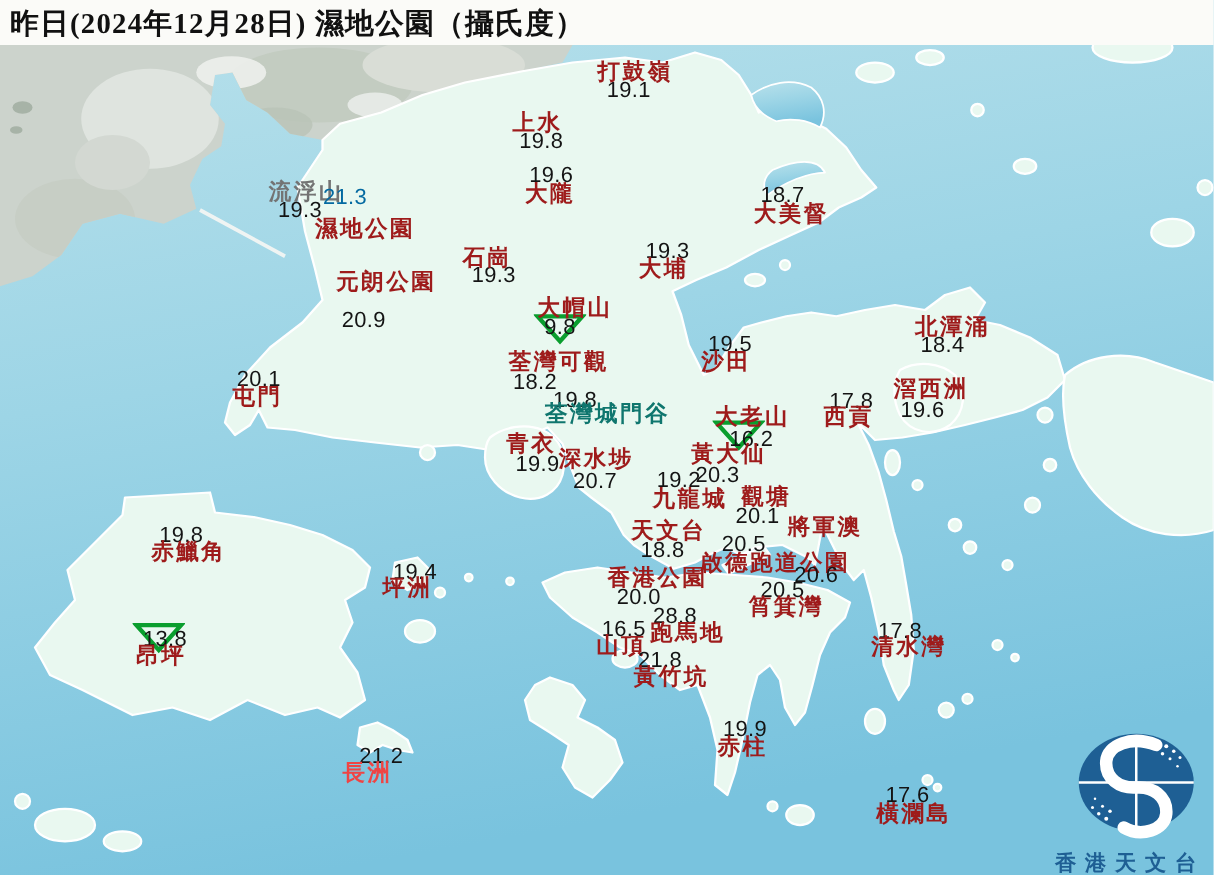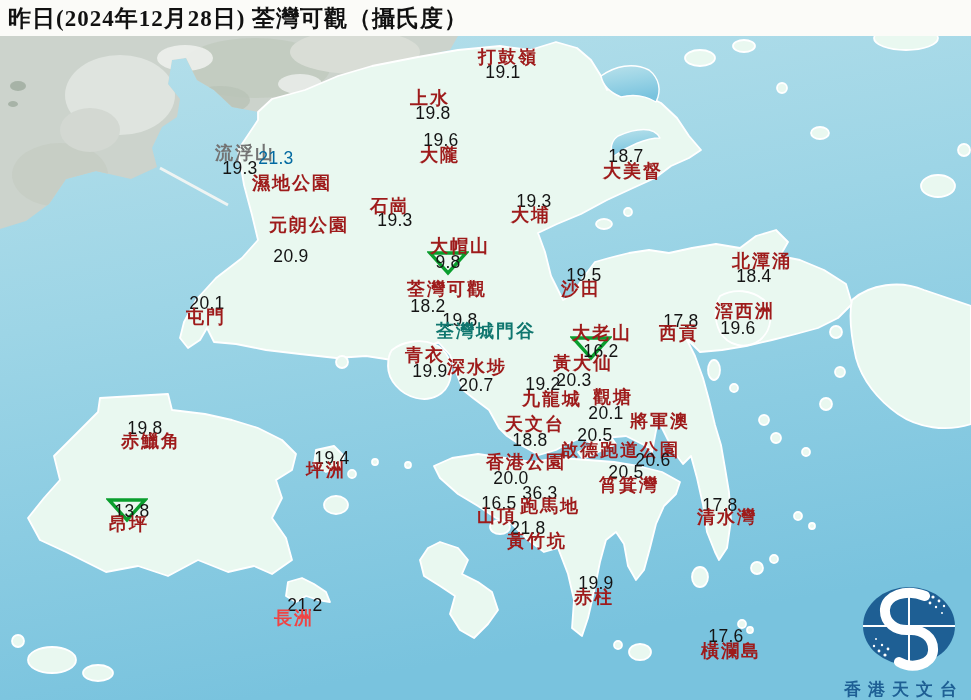--- a/index.html
+++ b/index.html
@@ -112,21 +112,21 @@
       <circle class="land" cx="618" cy="645" r="4" fill="#e9f8f0" stroke="#ffffff"></circle>
       <circle class="land" cx="742" cy="624" r="4" fill="#e9f8f0" stroke="#ffffff"></circle>
       <circle class="land" cx="750" cy="630" r="3" fill="#e9f8f0" stroke="#ffffff"></circle>
       <ellipse class="land" cx="52" cy="660" rx="24" ry="13" fill="#e9f8f0" stroke="#ffffff"></ellipse>
       <ellipse class="land" cx="98" cy="673" rx="15" ry="8" fill="#e9f8f0" stroke="#ffffff"></ellipse>
       <circle class="land" cx="18" cy="641" r="6" fill="#e9f8f0" stroke="#ffffff"></circle>
     </g>
   </svg>
 
   <div class="titlebar" style="background: rgb(251, 251, 248); color: rgb(17, 17, 17);">
-    <span>昨日(2024年12月28日) 荃灣可觀（攝氏度）</span>
+    <span>昨日(2024年12月28日) 濕地公園（攝氏度）</span>
   </div>
 
   <div class="stations">
       <div class="sv" style="left: 503px; top: 72px; color: rgb(20, 20, 20);">19.1</div>
       <div class="sn" style="left: 508px; top: 57px; color: rgb(158, 27, 27);">打鼓嶺</div>
       <div class="sv" style="left: 433px; top: 113px; color: rgb(20, 20, 20);">19.8</div>
       <div class="sn" style="left: 430px; top: 98px; color: rgb(158, 27, 27);">上水</div>
       <div class="sv" style="left: 441px; top: 140px; color: rgb(20, 20, 20);">19.6</div>
       <div class="sn" style="left: 440px; top: 155px; color: rgb(158, 27, 27);">大隴</div>
       <div class="sv" style="left: 240px; top: 168px; color: rgb(20, 20, 20);">19.3</div>
@@ -182,21 +182,21 @@
       <div class="sv" style="left: 653px; top: 420px; color: rgb(20, 20, 20); margin-top: 40px;">20.6</div>
       <div class="sn" style="left: 660px; top: 421px; color: rgb(158, 27, 27);">將軍澳</div>
       <div class="sv" style="left: 145px; top: 428px; color: rgb(20, 20, 20);">19.8</div>
       <div class="sn" style="left: 151px; top: 441px; color: rgb(158, 27, 27);">赤鱲角</div>
       <div class="sv" style="left: 332px; top: 458px; color: rgb(20, 20, 20);">19.4</div>
       <div class="sn" style="left: 326px; top: 470px; color: rgb(158, 27, 27);">坪洲</div>
       <div class="sv" style="left: 511px; top: 478px; color: rgb(20, 20, 20);">20.0</div>
       <div class="sn" style="left: 526px; top: 462px; color: rgb(158, 27, 27);">香港公園</div>
       <div class="sv" style="left: 626px; top: 472px; color: rgb(20, 20, 20);">20.5</div>
       <div class="sn" style="left: 629px; top: 485px; color: rgb(158, 27, 27);">筲箕灣</div>
-      <div class="sv" style="left: 540px; top: 493px; color: rgb(20, 20, 20);">36.3</div>
+      <div class="sv" style="left: 540px; top: 493px; color: rgb(20, 20, 20);">28.8</div>
       <div class="sn" style="left: 550px; top: 506px; color: rgb(158, 27, 27);">跑馬地</div>
       <div class="sv" style="left: 499px; top: 503px; color: rgb(20, 20, 20);">16.5</div>
       <div class="sn" style="left: 497px; top: 516px; color: rgb(158, 27, 27);">山頂</div>
       <div class="sv" style="left: 528px; top: 528px; color: rgb(20, 20, 20);">21.8</div>
       <div class="sn" style="left: 537px; top: 541px; color: rgb(158, 27, 27);">黃竹坑</div>
       <div class="marker" style="left: 127px; top: 510px;"><svg width="42" height="26" viewBox="0 0 42 26">
           <polygon points="3,3 39,3 21,23" fill="none" stroke="#0a9e2e" stroke-width="3.4"></polygon>
         </svg></div>
       <div class="sv" style="left: 132px; top: 511px; color: rgb(20, 20, 20);">13.8</div>
       <div class="sn" style="left: 129px; top: 524px; color: rgb(158, 27, 27);">昂坪</div>

